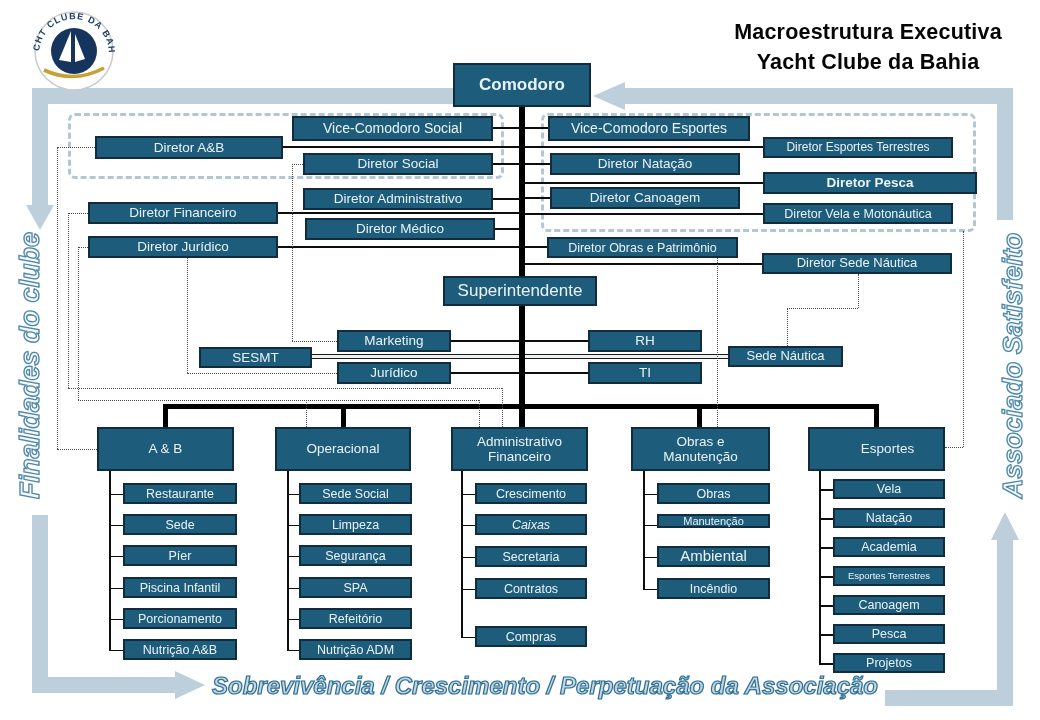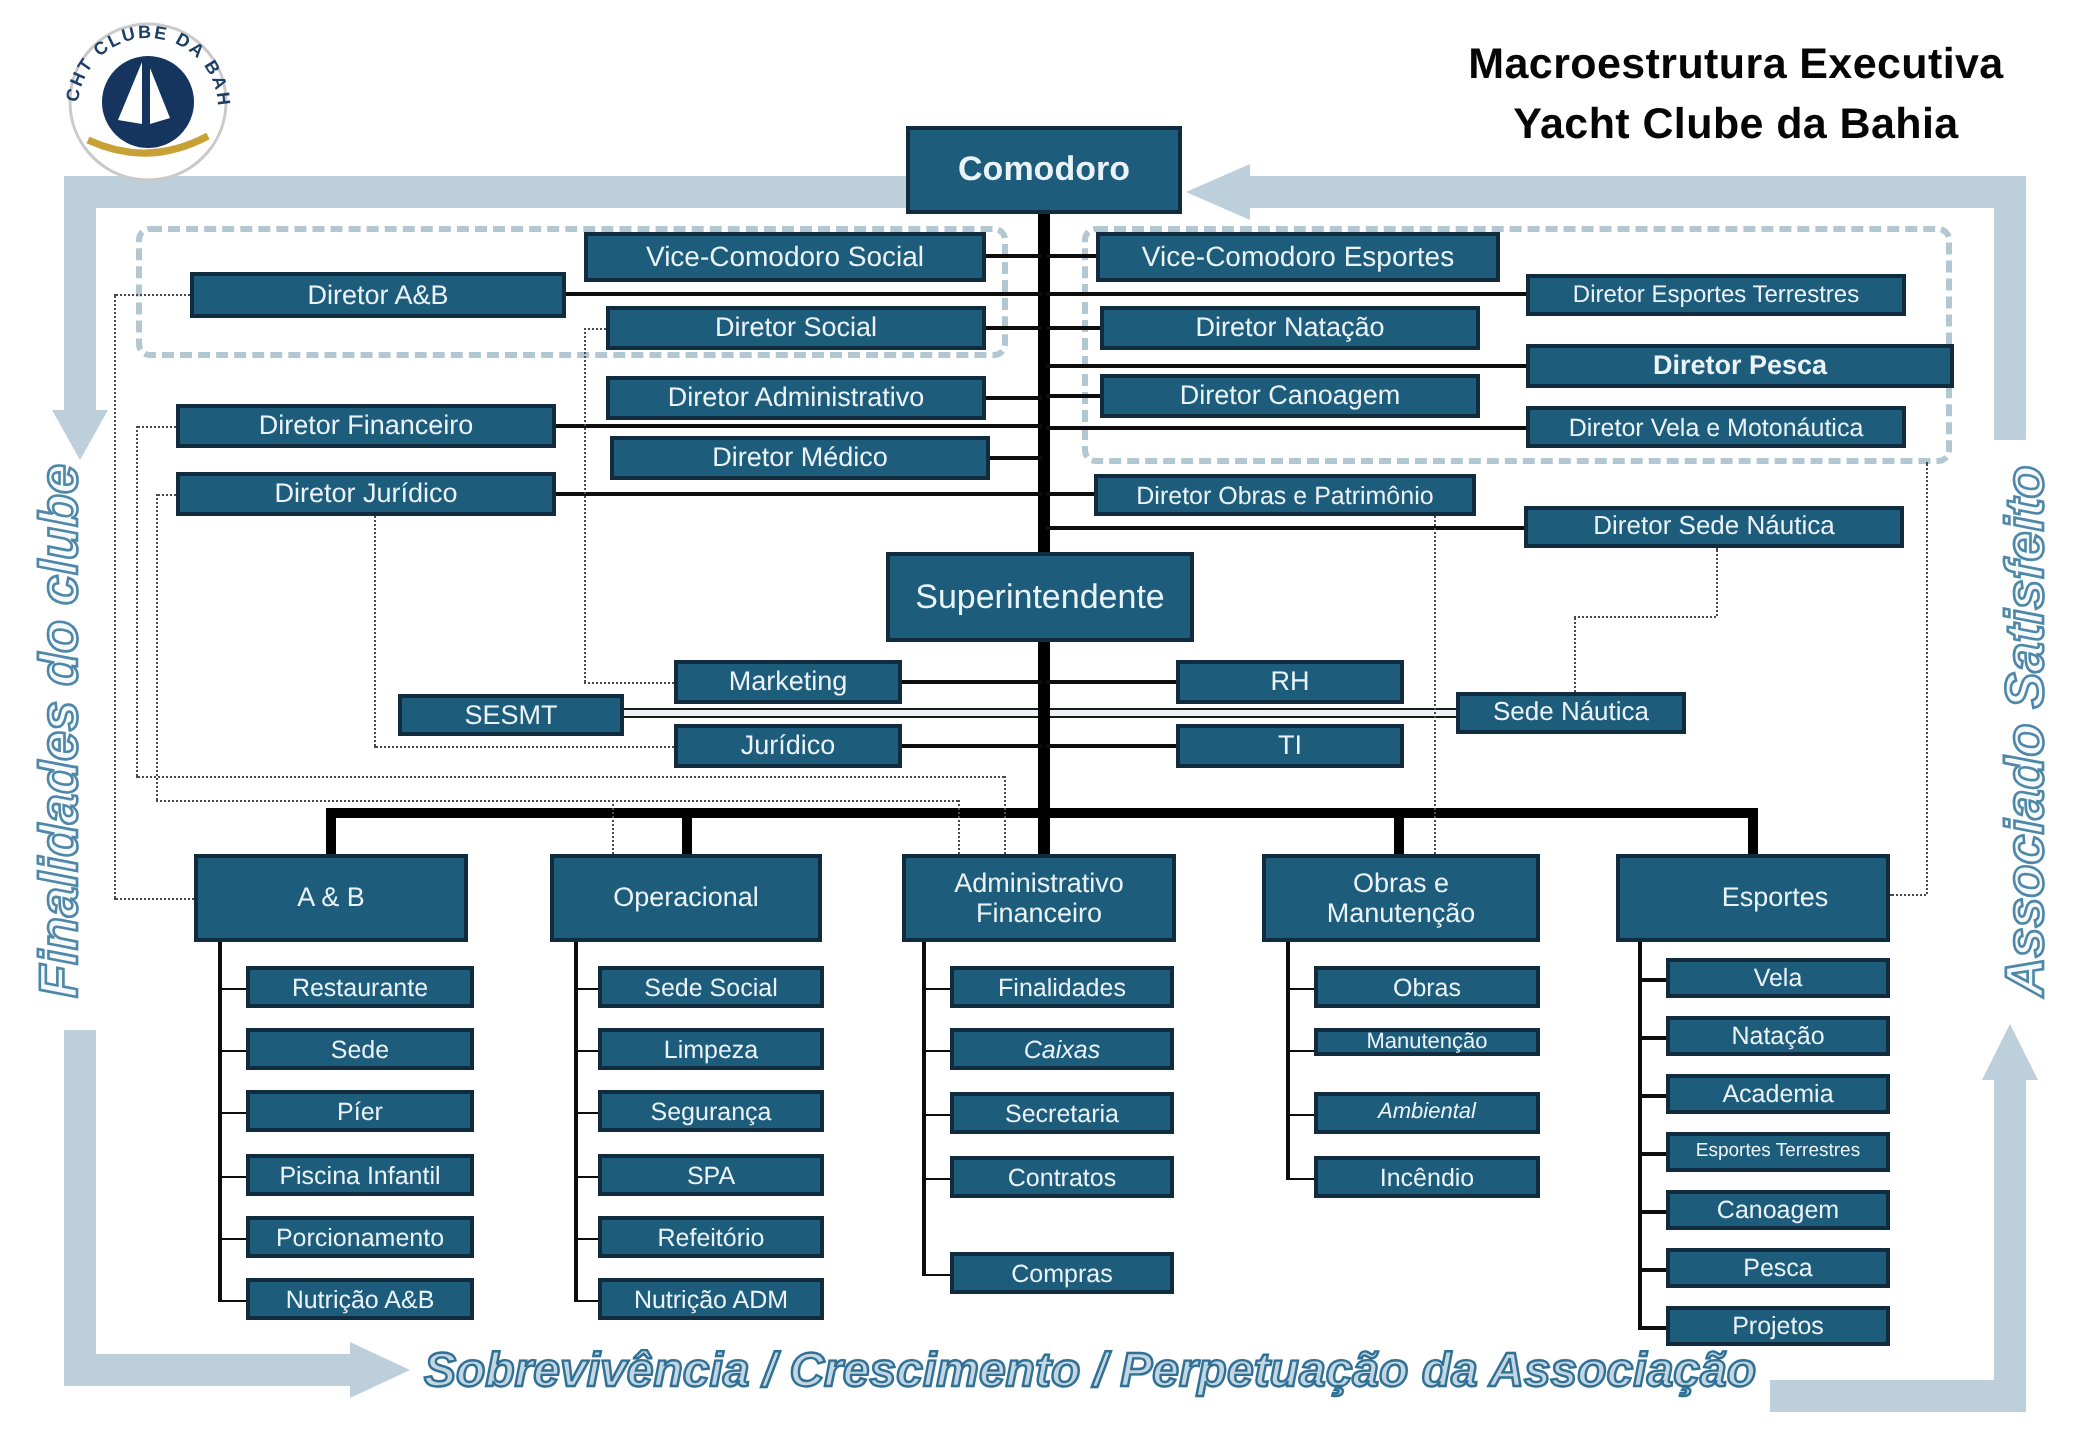--- a/index.html
+++ b/index.html
@@ -84,21 +84,21 @@
   <div class="box" style="left:763px;top:172px;width:214px;height:22px;font-size:13.5px;font-weight:bold;">Diretor Pesca</div>
   <div class="box" style="left:303px;top:188px;width:190px;height:22px;font-size:13.5px;">Diretor Administrativo</div>
   <div class="box" style="left:550px;top:187px;width:190px;height:22px;font-size:13.5px;">Diretor Canoagem</div>
   <div class="box" style="left:763px;top:203px;width:190px;height:21px;font-size:12.5px;">Diretor Vela e Motonáutica</div>
   <div class="box" style="left:88px;top:202px;width:190px;height:22px;font-size:13.5px;">Diretor Financeiro</div>
   <div class="box" style="left:305px;top:218px;width:190px;height:22px;font-size:13.5px;">Diretor Médico</div>
   <div class="box" style="left:88px;top:236px;width:190px;height:22px;font-size:13.5px;">Diretor Jurídico</div>
   <div class="box" style="left:547px;top:237px;width:191px;height:21px;font-size:12.5px;">Diretor Obras e Patrimônio</div>
   <div class="box" style="left:762px;top:253px;width:190px;height:21px;font-size:13px;">Diretor Sede Náutica</div>
 
-  <div class="box" style="left:443px;top:276px;width:154px;height:45px;font-size:17px;border-width:2.5px;">Superintendente</div>
+  <div class="box" style="left:443px;top:276px;width:154px;height:30px;font-size:17px;border-width:2.5px;">Superintendente</div>
 
   <div class="box" style="left:337px;top:330px;width:114px;height:22px;font-size:13.5px;">Marketing</div>
   <div class="box" style="left:588px;top:330px;width:114px;height:22px;font-size:13.5px;">RH</div>
   <div class="box" style="left:199px;top:347px;width:113px;height:21px;font-size:13.5px;">SESMT</div>
   <div class="box" style="left:728px;top:346px;width:115px;height:21px;font-size:13px;">Sede Náutica</div>
   <div class="box" style="left:337px;top:362px;width:114px;height:22px;font-size:13.5px;">Jurídico</div>
   <div class="box" style="left:588px;top:362px;width:114px;height:22px;font-size:13.5px;">TI</div>
 
   <div class="box dept" style="left:97px;top:427px;width:137px;height:44px;">A &amp; B</div>
   <div class="box dept" style="left:275px;top:427px;width:136px;height:44px;">Operacional</div>
@@ -182,36 +182,36 @@
     <div class="hline" style="left: 287px; top: 555.5px; width: 12px; height: 1.6px;"></div>
     <div class="box" style="left: 299px; top: 545px; width: 113px; height: 21px; font-size: 12.5px;">Segurança</div>
     <div class="hline" style="left: 287px; top: 587.5px; width: 12px; height: 1.6px;"></div>
     <div class="box" style="left: 299px; top: 577px; width: 113px; height: 21px; font-size: 12.5px;">SPA</div>
     <div class="hline" style="left: 287px; top: 618.5px; width: 12px; height: 1.6px;"></div>
     <div class="box" style="left: 299px; top: 608px; width: 113px; height: 21px; font-size: 12.5px;">Refeitório</div>
     <div class="hline" style="left: 287px; top: 649.5px; width: 12px; height: 1.6px;"></div>
     <div class="box" style="left: 299px; top: 639px; width: 113px; height: 21px; font-size: 12.5px;">Nutrição ADM</div>
     <div class="vline" style="left: 461px; top: 471px; height: 165.5px; width: 1.6px;"></div>
     <div class="hline" style="left: 461px; top: 493.5px; width: 14px; height: 1.6px;"></div>
-    <div class="box" style="left: 475px; top: 483px; width: 112px; height: 21px; font-size: 12.5px;">Finalidades</div>
+    <div class="box" style="left: 475px; top: 483px; width: 112px; height: 21px; font-size: 12.5px;">Crescimento</div>
     <div class="hline" style="left: 461px; top: 524.5px; width: 14px; height: 1.6px;"></div>
     <div class="box" style="left: 475px; top: 514px; width: 112px; height: 21px; font-size: 12.5px; font-style: italic;">Caixas</div>
     <div class="hline" style="left: 461px; top: 556.5px; width: 14px; height: 1.6px;"></div>
     <div class="box" style="left: 475px; top: 546px; width: 112px; height: 21px; font-size: 12.5px;">Secretaria</div>
     <div class="hline" style="left: 461px; top: 588.5px; width: 14px; height: 1.6px;"></div>
     <div class="box" style="left: 475px; top: 578px; width: 112px; height: 21px; font-size: 12.5px;">Contratos</div>
     <div class="hline" style="left: 461px; top: 636.5px; width: 14px; height: 1.6px;"></div>
     <div class="box" style="left: 475px; top: 626px; width: 112px; height: 21px; font-size: 12.5px; text-align: center;">Compras</div>
     <div class="vline" style="left: 643px; top: 471px; height: 117.5px; width: 1.6px;"></div>
     <div class="hline" style="left: 643px; top: 493.5px; width: 14px; height: 1.6px;"></div>
     <div class="box" style="left: 657px; top: 483px; width: 113px; height: 21px; font-size: 12.5px;">Obras</div>
     <div class="hline" style="left: 643px; top: 524.5px; width: 14px; height: 1.6px;"></div>
     <div class="box" style="left: 657px; top: 514px; width: 113px; height: 14px; font-size: 11px;">Manutenção</div>
     <div class="hline" style="left: 643px; top: 556.5px; width: 14px; height: 1.6px;"></div>
-    <div class="box" style="left: 657px; top: 546px; width: 113px; height: 21px; font-size: 11px; font-style: italic;">Ambiental</div>
+    <div class="box" style="left: 657px; top: 546px; width: 113px; height: 21px; font-size: 15px;">Ambiental</div>
     <div class="hline" style="left: 643px; top: 588.5px; width: 14px; height: 1.6px;"></div>
     <div class="box" style="left: 657px; top: 578px; width: 113px; height: 21px; font-size: 12.5px;">Incêndio</div>
     <div class="vline" style="left: 819px; top: 471px; height: 192px; width: 1.6px;"></div>
     <div class="hline" style="left: 819px; top: 489px; width: 14px; height: 1.6px;"></div>
     <div class="box" style="left: 833px; top: 479px; width: 112px; height: 20px; font-size: 12.5px;">Vela</div>
     <div class="hline" style="left: 819px; top: 518px; width: 14px; height: 1.6px;"></div>
     <div class="box" style="left: 833px; top: 508px; width: 112px; height: 20px; font-size: 12.5px;">Natação</div>
     <div class="hline" style="left: 819px; top: 547px; width: 14px; height: 1.6px;"></div>
     <div class="box" style="left: 833px; top: 537px; width: 112px; height: 20px; font-size: 12.5px;">Academia</div>
     <div class="hline" style="left: 819px; top: 576px; width: 14px; height: 1.6px;"></div>

